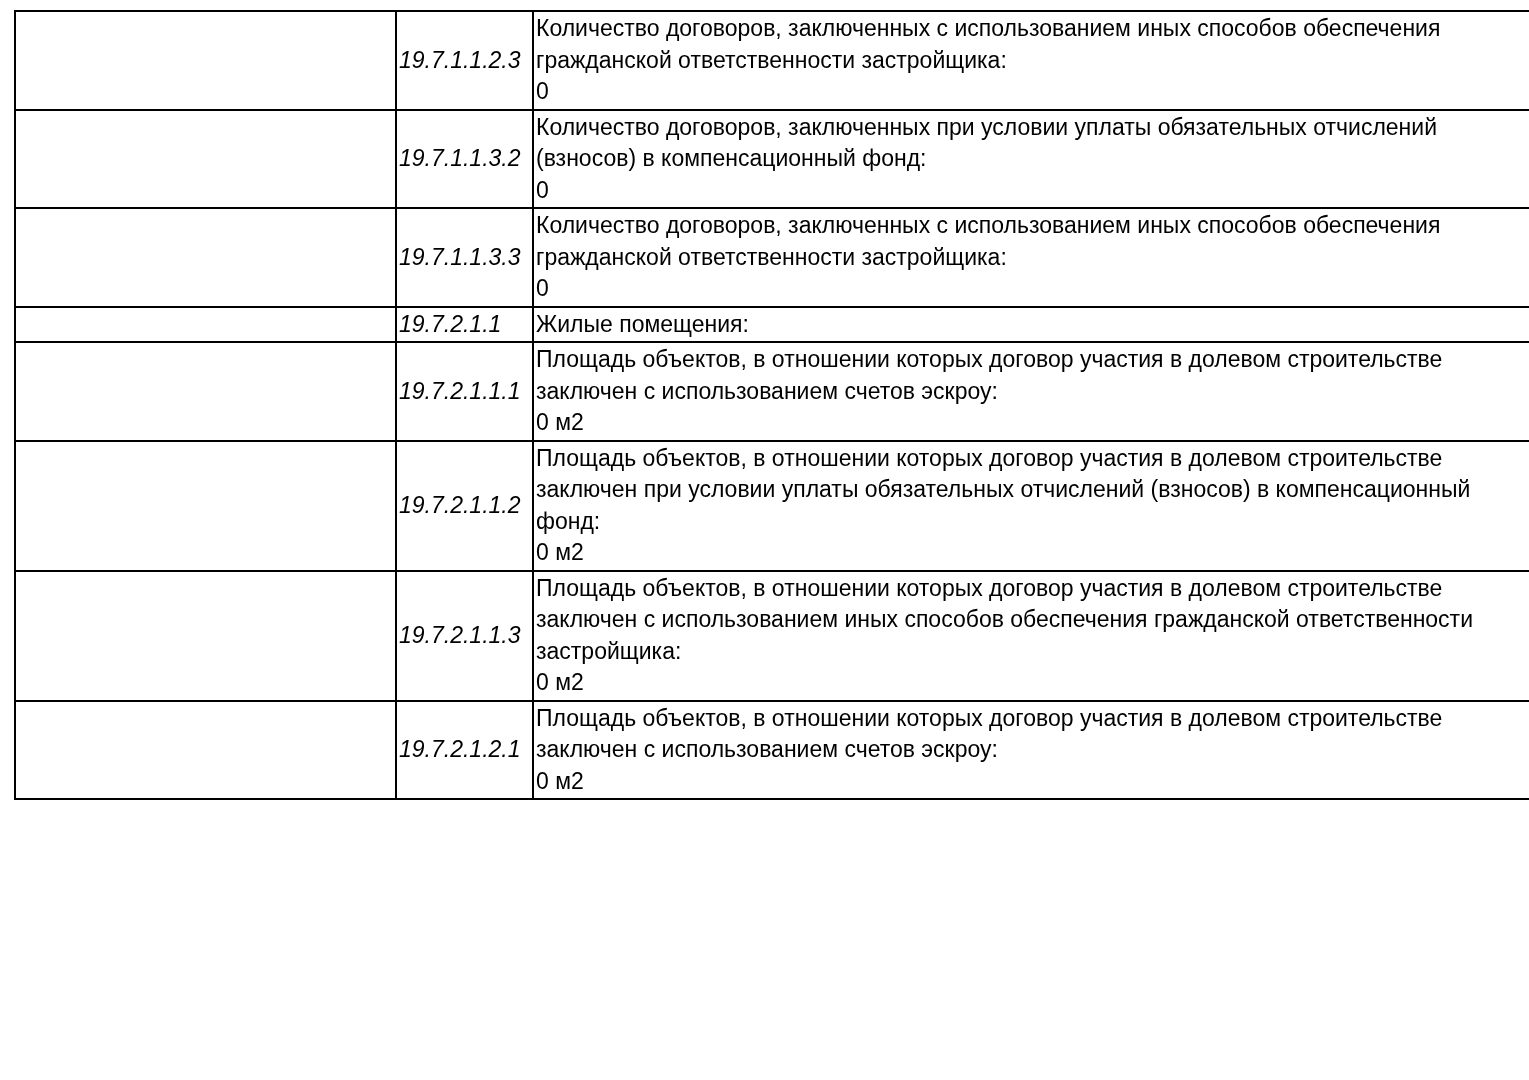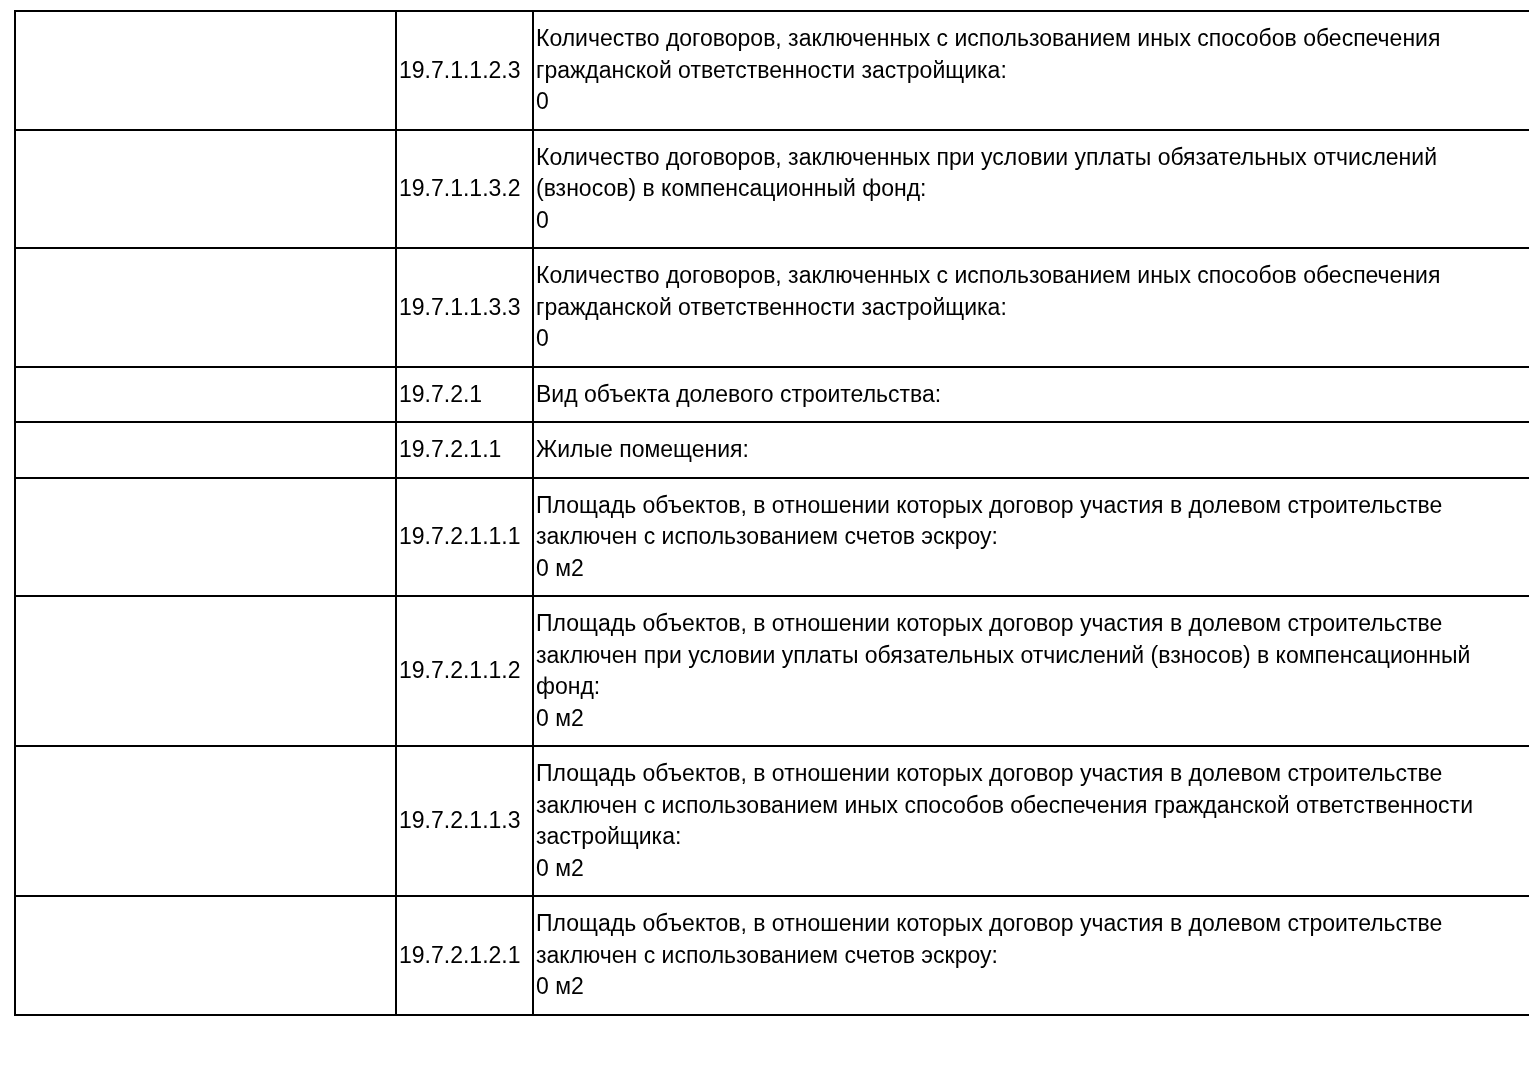--- a/index.html
+++ b/index.html
@@ -21,29 +21,30 @@
     width: 1497px;
     border-collapse: collapse;
     table-layout: fixed;
     font-size: 23px;
     line-height: 31.5px;
     color: #000000;
     background: #ffffff;
   }
   table.doc-table td {
     border: 2px solid #000000;
-    padding: 11px 2px;
+    padding: 1px 2px;
     vertical-align: middle;
     overflow: hidden;
   }
   td.spacer-cell { width: 375px; }
   td.code-cell {
     width: 131px;
     padding-left: 4px;
     white-space: nowrap;
+    font-style: italic;
   }
   td.text-cell { width: 991px; padding-left: 3px; }
   .row-label { white-space: pre-line; }
   .row-value { font-weight: normal; }
   .row-value.bold { font-weight: normal; }
 </style>
 </head>
 <body>
 
 <table class="doc-table">
@@ -66,28 +67,20 @@
         <div class="row-value">0</div>
       </td>
     </tr>
     <tr>
       <td class="spacer-cell"></td>
       <td class="code-cell">19.7.1.1.3.3</td>
       <td class="text-cell">
         <div class="row-label">Количество договоров, заключенных с использованием иных способов обеспечения
 гражданской ответственности застройщика:</div>
         <div class="row-value">0</div>
-      </td>
-    </tr>
-    <tr>
-      <td class="spacer-cell"></td>
-      <td class="code-cell">19.7.2.1</td>
-      <td class="text-cell">
-        <div class="row-label">Вид объекта долевого строительства:</div>
-        <div class="row-value"></div>
       </td>
     </tr>
     <tr>
       <td class="spacer-cell"></td>
       <td class="code-cell">19.7.2.1.1</td>
       <td class="text-cell">
         <div class="row-label">Жилые помещения:</div>
         <div class="row-value"></div>
       </td>
     </tr>

